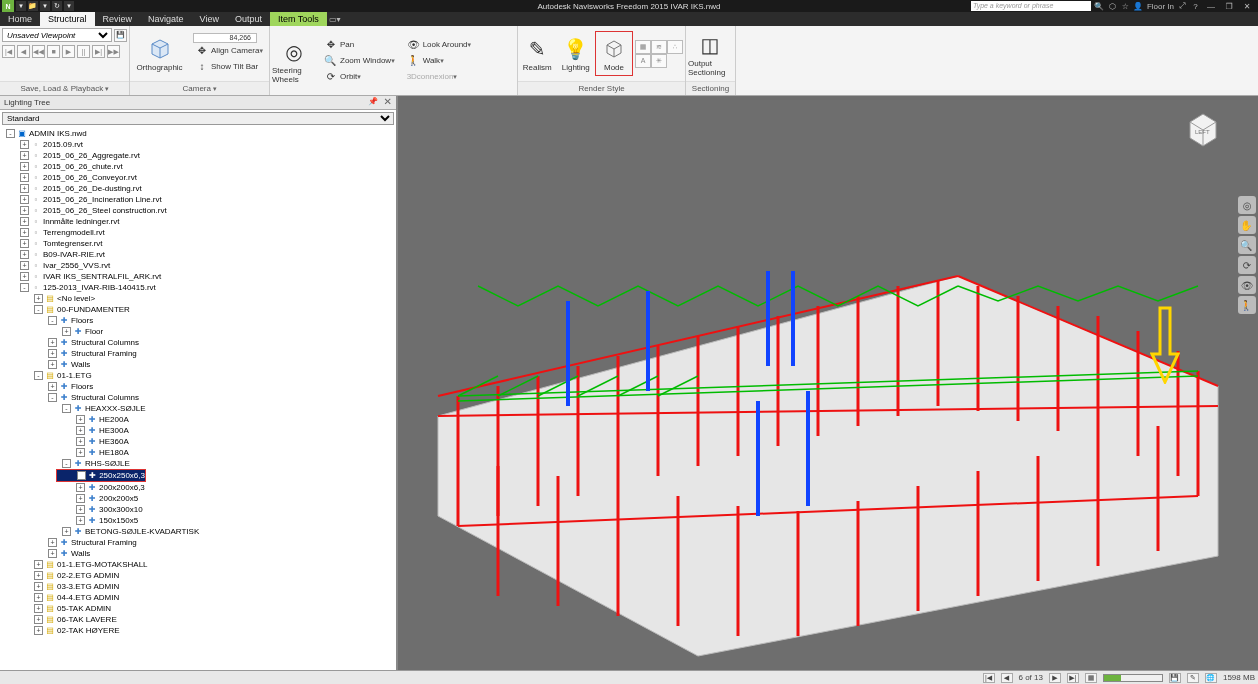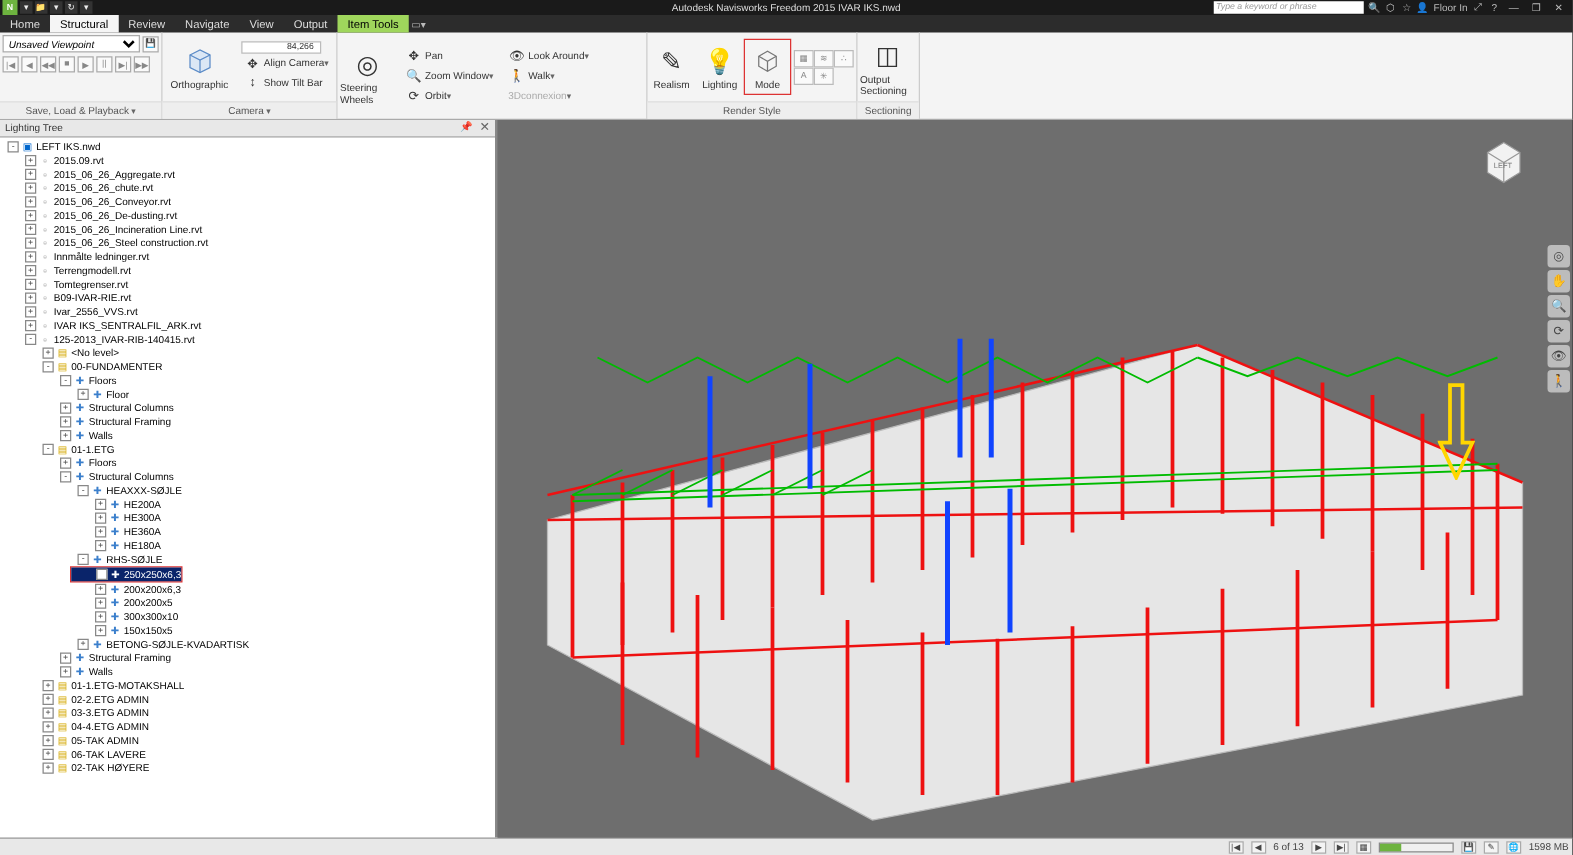--- a/index.html
+++ b/index.html
@@ -258,25 +258,28 @@
 </div>
 
 <div class="main">
 
   <div class="sel-panel">
     <div class="sel-header">
       <span>Lighting Tree</span>
       <span class="pin">📌</span>
       <span class="close">✕</span>
     </div>
+    <div class="sel-combo">
+      <select><option>Standard</option></select>
+    </div>
     <div class="tree">
       <div class="tree-item" style="padding-left:6px">
           <span class="tree-toggle">-</span>
           <span class="tree-icon ti-root">▣</span>
-          <span>LEFT IKS.nwd</span>
+          <span>ADMIN IKS.nwd</span>
         </div>
       <div class="tree-item" style="padding-left:20px">
           <span class="tree-toggle">+</span>
           <span class="tree-icon ti-file">▫</span>
           <span>2015.09.rvt</span>
         </div>
       <div class="tree-item" style="padding-left:20px">
           <span class="tree-toggle">+</span>
           <span class="tree-icon ti-file">▫</span>
           <span>2015_06_26_Aggregate.rvt</span>

